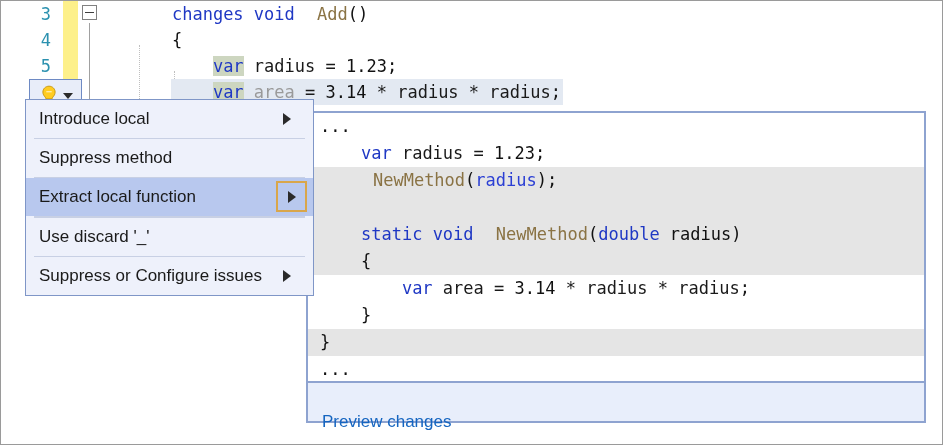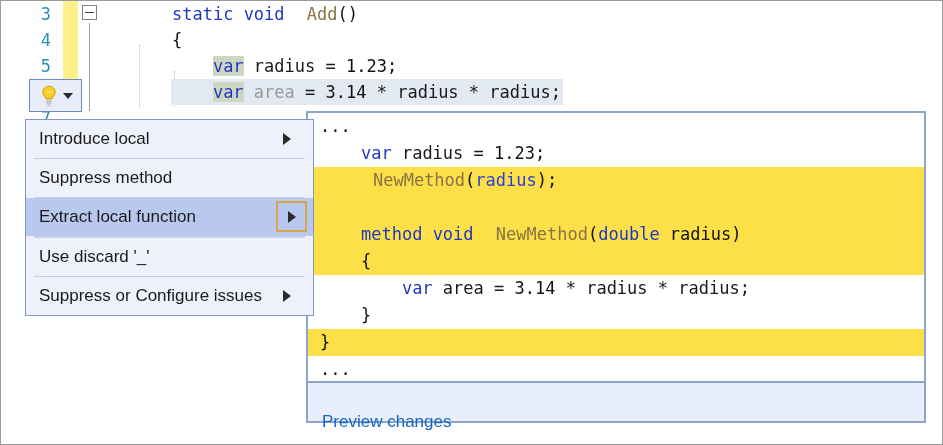--- a/index.html
+++ b/index.html
@@ -136,21 +136,21 @@
     width: 0; height: 0;
     border-left: 5px solid transparent;
     border-right: 5px solid transparent;
     border-top: 6px solid #2a2a2a;
   }
 
   
   #ctx-menu {
     position: absolute;
     left: 24px;
-    top: 118px;
+    top: 98px;
     width: 289px;
     background: #eef1fb;
     border: 1px solid #7f96c7;
     box-sizing: border-box;
     z-index: 10;
   }
   .menu-item {
     position: relative;
     height: 38px;
     display: flex;
@@ -213,21 +213,21 @@
   .pv-row {
     position: relative;
     height: 27px;
     line-height: 27px;
     white-space: pre;
     font-family: "DejaVu Sans Mono", monospace;
     font-size: 17px;
     color: #1a1a1a;
     padding-left: 12px;
   }
-  .pv-row.added { background: #fde047; }
+  .pv-row.added { background: #e5e5e5; }
   #preview-footer {
     position: absolute;
     left: 0;
     bottom: 0;
     width: 100%;
     height: 40px;
     background: #e8eefb;
     border-top: 2px solid #8ea3d0;
     box-sizing: border-box;
     display: flex;
@@ -264,21 +264,21 @@
       <div class="collapse-line"></div>
       <div class="collapse-box"></div>
     </div>
 
     <div class="indent-guide" style="left:138px; top:44px; height:62px;"></div>
     <div class="indent-guide" style="left:173px; top:70px; height:36px;"></div>
 
     <div class="sel-line"></div>
 
     <div id="editor-lines">
-        <div class="code-line" style="top: 0px;"><span class="">    </span><span class="kw">static</span><span class=""> </span><span class="kw">void</span><span class=""> </span><span class="meth">Add</span><span class="punct">()</span></div>
+        <div class="code-line" style="top: 0px;"><span class="">    </span><span class="kw">changes</span><span class=""> </span><span class="kw">void</span><span class=""> </span><span class="meth">Add</span><span class="punct">()</span></div>
         <div class="code-line" style="top: 26px;"><span class="punct">    {</span></div>
         <div class="code-line" style="top: 52px;"><span class="">        </span><span class="kw hl-var">var</span><span class=""> radius = </span><span class="num">1.23</span><span class="punct">;</span></div>
         <div class="code-line" style="top: 78px;"><span class="">        </span><span class="kw hl-var">var</span><span class=""> </span><span class="dim">area</span><span class=""> = </span><span class="num">3.14</span><span class=""> * radius * radius;</span></div>
       </div>
   </div>
 
   <div id="bulb-btn">
     <svg class="bulb-ico" viewBox="0 0 20 22">
       <path d="M10 1.2c-3.5 0-6.1 2.6-6.1 5.9 0 2.2 1.1 3.6 2 4.7.6.8 1 1.3 1.1 2.1h6c.1-.8.5-1.3 1.1-2.1.9-1.1 2-2.5 2-4.7 0-3.3-2.6-5.9-6.1-5.9z" fill="#ffcc22" stroke="#c99a12" stroke-width="1"></path>
       <path d="M7.3 6.2h5.4v1.1H7.3z" fill="#ffffff" opacity="0.75"></path>
@@ -316,21 +316,21 @@
         <span class="mi-arrow"></span>
       </div>
     </div>
 
   <div id="preview">
     <div id="preview-code">
         <div class="pv-row"><span class="punct">...</span></div>
         <div class="pv-row"><span class="">    </span><span class="kw">var</span><span class=""> radius = </span><span class="num">1.23</span><span class="punct">;</span></div>
         <div class="pv-row added"><span class="">    </span><span class="meth">NewMethod</span><span class="punct">(</span><span class="kw2">radius</span><span class="punct">);</span></div>
         <div class="pv-row added"><span class=""></span></div>
-        <div class="pv-row added"><span class="">    </span><span class="kw">method</span><span class=""> </span><span class="kw">void</span><span class=""> </span><span class="meth">NewMethod</span><span class="punct">(</span><span class="kw">double</span><span class="punct"> radius)</span></div>
+        <div class="pv-row added"><span class="">    </span><span class="kw">static</span><span class=""> </span><span class="kw">void</span><span class=""> </span><span class="meth">NewMethod</span><span class="punct">(</span><span class="kw">double</span><span class="punct"> radius)</span></div>
         <div class="pv-row added"><span class="punct">    {</span></div>
         <div class="pv-row"><span class="">        </span><span class="kw">var</span><span class=""> area = </span><span class="num">3.14</span><span class=""> * radius * radius;</span></div>
         <div class="pv-row"><span class="punct">    }</span></div>
         <div class="pv-row added"><span class="punct">}</span></div>
         <div class="pv-row"><span class="punct">...</span></div>
       </div>
     <div id="preview-footer">
       <a href="#">Preview changes</a>
     </div>
   </div>

